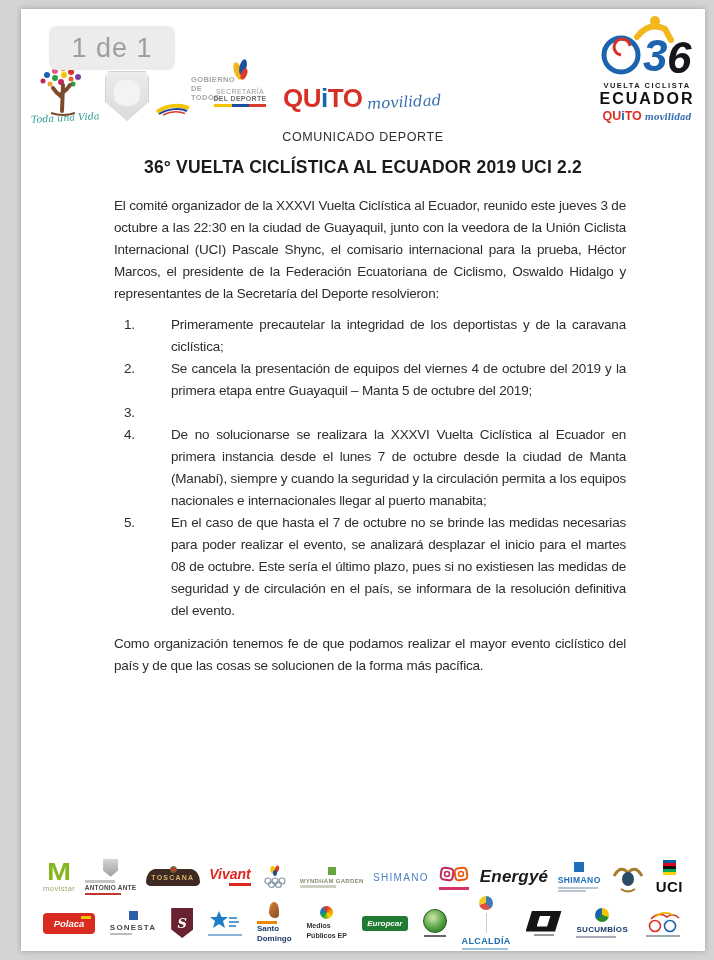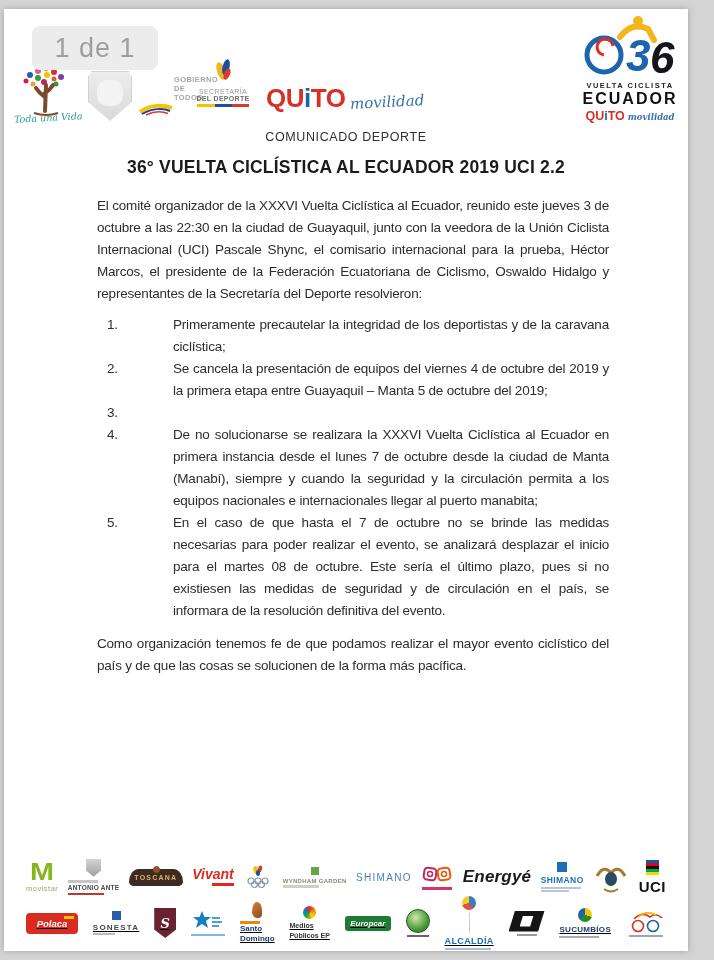--- a/index.html
+++ b/index.html
@@ -1,20 +1,20 @@
 <!DOCTYPE html>
 <html><head>
 <meta charset="utf-8">
 <style>
   * { margin:0; padding:0; box-sizing:border-box; }
   html,body { width:714px; height:960px; }
   body { background:#d4d4d4; font-family:"Liberation Sans", sans-serif; position:relative; overflow:hidden; }
 
   .page {
-    position:absolute; left:4px; top:9px; width:684px; height:942px;
+    position:absolute; left:21px; top:9px; width:684px; height:942px;
     background:#ffffff; box-shadow:0 0 6px rgba(0,0,0,.25);
   }
 
   
   .pager {
     position:absolute; left:28px; top:17px; width:126px; height:44px;
     background:#ececec; border-radius:8px; z-index:5;
     display:flex; align-items:center; justify-content:center;
     font-size:27px; color:#9e9e9e; letter-spacing:1px;
   }
@@ -66,29 +66,29 @@
   }
   .content {
     position:absolute; left:93px; top:186px; width:512px;
     font-size:13.5px; line-height:22px; color:#2d2d2d; letter-spacing:-.2px;
     text-align:justify;
   }
   .content p.intro { margin-bottom:9px; }
   ol.rlist { list-style:none; }
   ol.rlist li { display:flex; }
   ol.rlist .num { width:57px; flex:0 0 57px; padding-left:10px; }
-  ol.rlist .txt { flex:1; text-align:justify;margin-left:19px; }
+  ol.rlist .txt { flex:1; text-align:justify; }
   .closing { margin-top:11px; }
 
   
   .sponsors {
     position:absolute; left:22px; width:640px; height:46px;
     display:flex; align-items:center; justify-content:space-between;
   }
-  .row1 { top:845px; } .row2 { top:891px;text-decoration:underline; }
+  .row1 { top:845px; } .row2 { top:891px; }
   .sp { display:flex; flex-direction:column; align-items:center; justify-content:center; gap:2px; }
   .sp-row { display:flex; align-items:center; gap:3px; }
   .col { display:flex; flex-direction:column; align-items:flex-start; gap:1.5px; }
 
   .mv-m { font-weight:900; font-size:24px; line-height:20px; color:#86b61d; transform:scaleX(1.2); }
   .mv-t { font-size:7.5px; color:#9aa86b; letter-spacing:.5px; }
 
   .aa-shield { width:15px; height:18px; background:linear-gradient(#d4d4d4,#9f9f9f);
     clip-path:polygon(0 0,100% 0,100% 65%,50% 100%,0 65%); }
   .aa-sub { width:30px; height:3px; background:#c4c4c4; }

